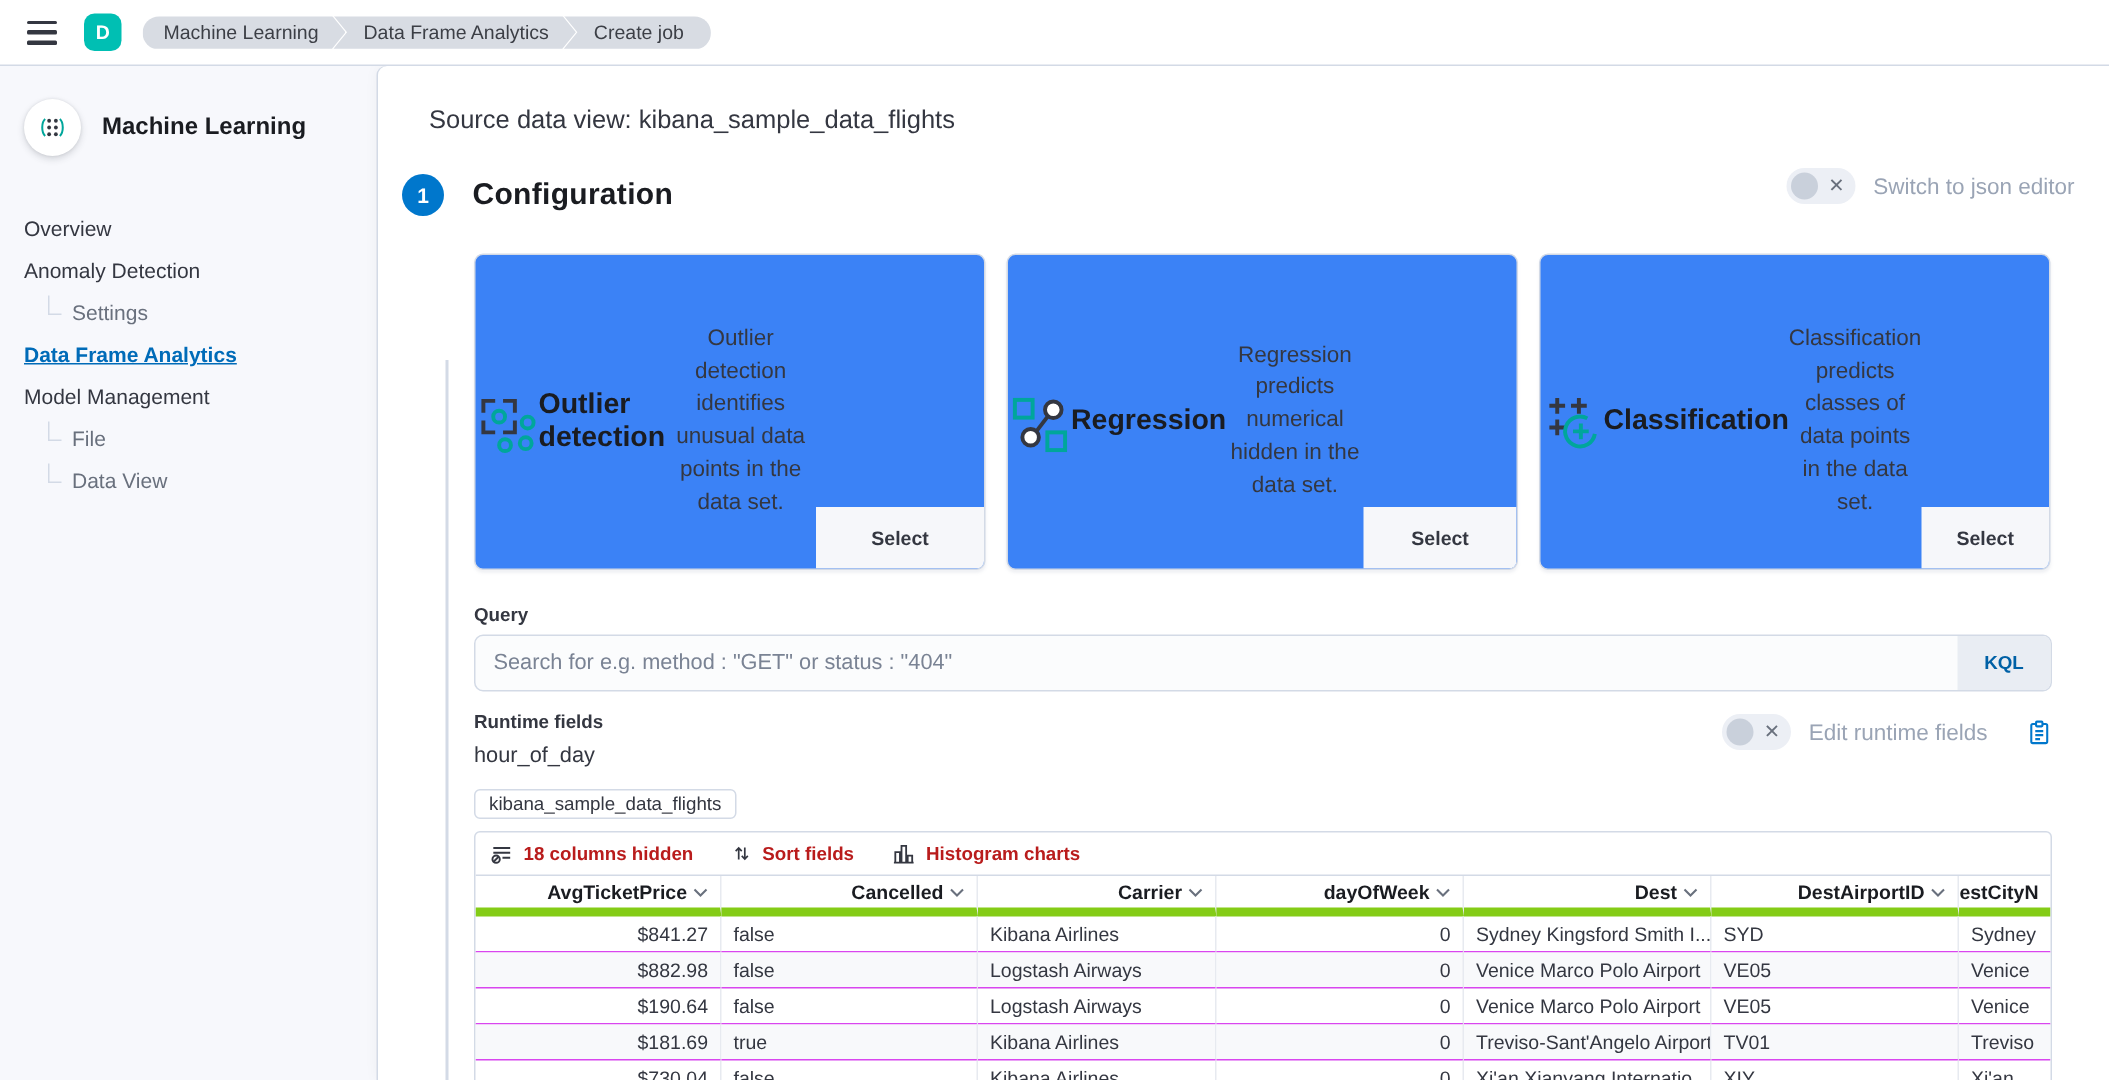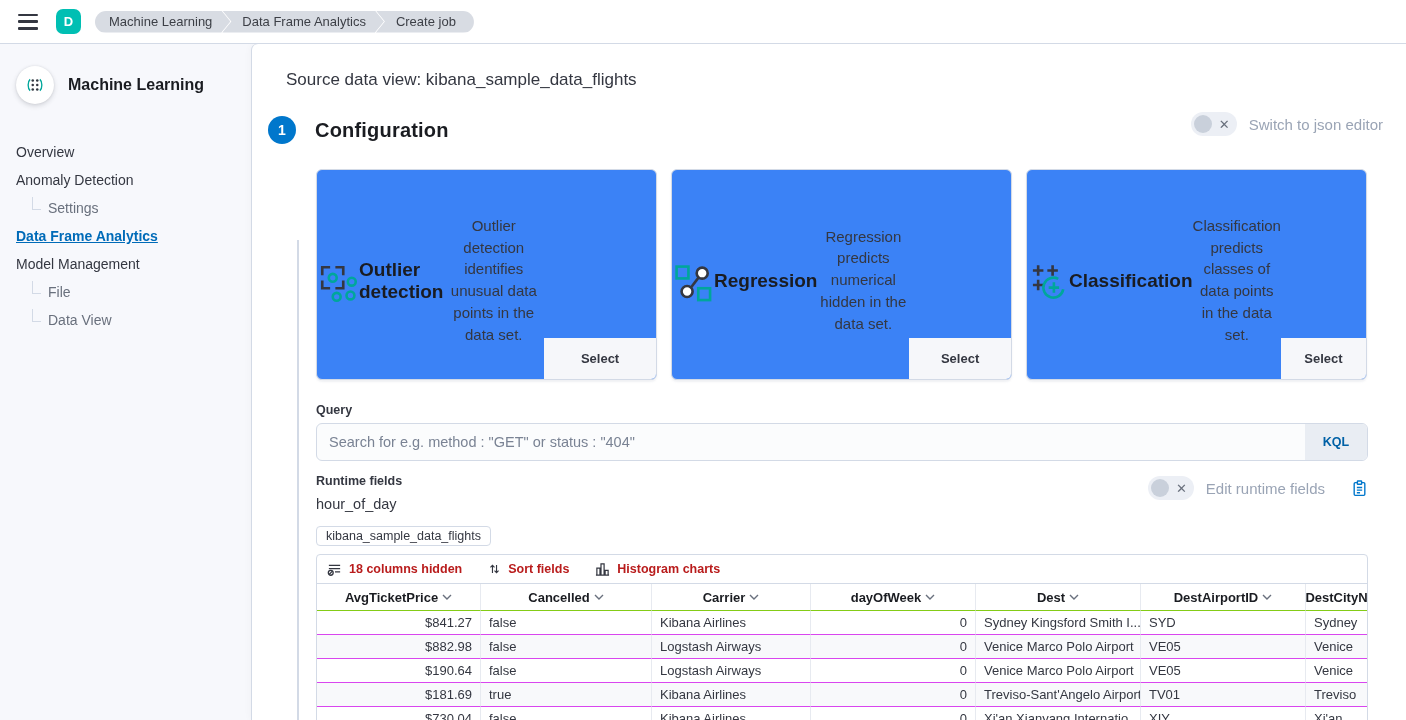--- a/index.html
+++ b/index.html
@@ -95,22 +95,22 @@
   
   .grid { margin-top:8px; border:1px solid #d3dae6; border-radius:4px 4px 0 0; width:1052px; overflow:hidden; }
   .grid-toolbar { height:28px; display:flex; align-items:center; gap:26px; padding:0 10px; }
   .tool-btn { display:flex; align-items:center; gap:7px; font-size:12.5px; font-weight:600; color:#b91c1c;
     cursor:pointer; white-space:nowrap; }
   .grid-row { display:grid; grid-template-columns:164px 171px 159px 165px 165px 165px 1fr; }
   .gh { border-top:1px solid #d3dae6; }
   .cell { font-size:13px; padding:0 8px; display:flex; align-items:center; height:24px;
     border-right:1px solid #e7eaf0; border-bottom:1px solid #d946ef; overflow:hidden; white-space:nowrap; }
   .grid-row .cell:last-child { border-right:none; }
-  .hcell { height:27px; font-weight:bold; color:#1a1c21; justify-content:center; cursor:pointer;
-    border-bottom:1px solid #84cc16; }
+  .hcell { height:27px; font-weight:bold; color:#1a1c21; justify-content:flex-end; cursor:pointer;
+    border-bottom:6px solid #84cc16; }
   .num { justify-content:flex-end; }
   .grid-row.stripe .cell { background:#f8f9fb; }
   .chev { flex:none; margin-left:4px; }
 </style>
 </head>
 <body>
 
 <div class="topbar">
   <div class="hamburger">
       <span></span>

